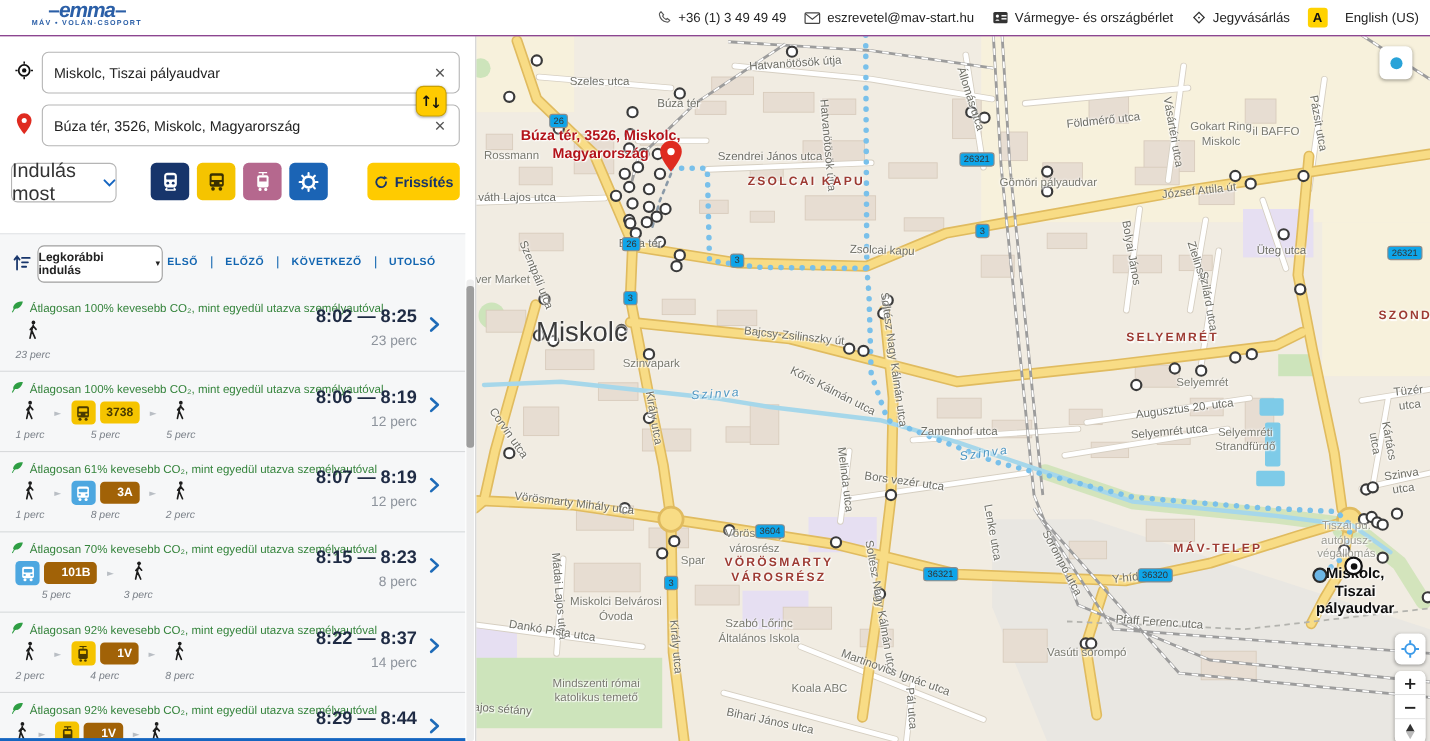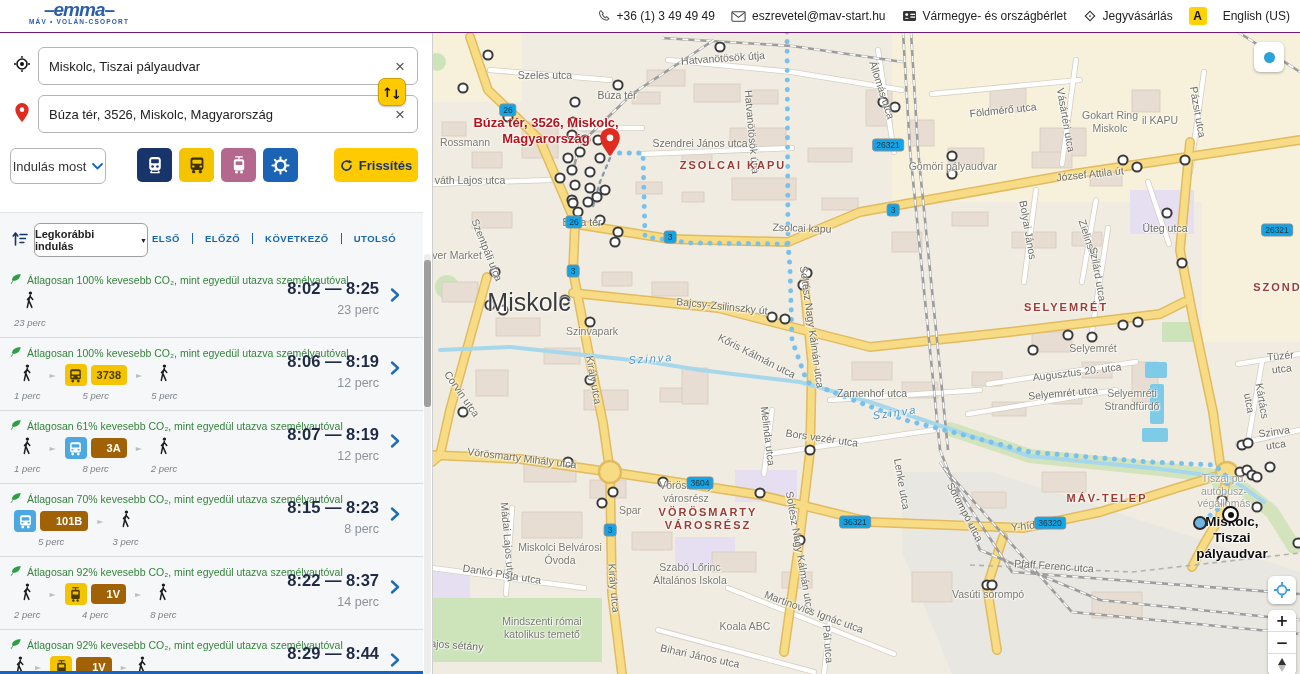--- a/index.html
+++ b/index.html
@@ -34,21 +34,21 @@
   .clear{color:#555;font-size:17px;line-height:1;cursor:pointer;padding:0 2px;}
   .lead-ic{position:absolute;left:12px;width:20px;text-align:center;}
   .li1{top:24px;} .li2{top:71px;}
   .swap{position:absolute;left:378px;top:46px;width:28px;height:28px;background:#ffcb00;
     border:1px solid #caa100;border-radius:7px;cursor:pointer;display:flex;align-items:center;justify-content:center;
     font-weight:bold;color:#111;z-index:5;box-shadow:0 1px 2px rgba(0,0,0,.25);padding:0;}
   .swap .ar{font-size:13px;line-height:1;font-family:"DejaVu Sans",sans-serif;}
   .swap .dn{margin-top:5px;margin-left:-2px;}
   .controls{position:absolute;left:0;top:115px;width:432px;height:40px;}
   .dep-dd{position:absolute;left:10px;top:1px;width:94px;height:34px;border:1px solid #b5b5b5;border-radius:6px;
-    display:flex;align-items:center;justify-content:center;gap:6px;font-size:13px;color:#333;cursor:pointer;background:#fff;}
+    display:flex;align-items:center;justify-content:center;gap:6px;font-size:18px;color:#333;cursor:pointer;background:#fff;}
   .mode{position:absolute;top:1px;width:35px;height:34px;border:none;border-radius:5px;cursor:pointer;
     display:flex;align-items:center;justify-content:center;padding:0;}
   .m-train{left:137px;background:#17356b;}
   .m-bus{left:179px;background:#f5c400;}
   .m-tram{left:221px;background:#b5688e;}
   .m-gear{left:263px;background:#1b64b5;}
   .refresh{position:absolute;left:334px;top:1px;width:84px;height:34px;background:#ffcb00;border:none;border-radius:5px;
     display:flex;align-items:center;justify-content:center;gap:6px;font-weight:bold;font-size:13px;color:#17356b;cursor:pointer;}
   .results{position:absolute;left:0;top:180px;width:423px;height:462px;background:#f6f7f8;border-top:1px solid #e2e4e6;overflow:hidden;}
   .res-head{position:relative;height:52px;}
@@ -841,21 +841,21 @@
         <div class="ml poi" style="left: 258px; top: 542px; transform: translate(-50%, -50%) rotate(0deg);">Szabó Lőrinc
 Általános Iskola</div>
         <div class="ml poi" style="left: 313px; top: 594px; transform: translate(-50%, -50%) rotate(0deg);">Koala ABC</div>
         <div class="ml street" style="left: 268px; top: 624px; transform: translate(-50%, -50%) rotate(12deg);">Bihari János utca</div>
         <div class="ml street" style="left: 382px; top: 580px; transform: translate(-50%, -50%) rotate(20deg);">Martinovics Ignác utca</div>
         <div class="ml street" style="left: 396px; top: 612px; transform: translate(-50%, -50%) rotate(85deg);">Pál utca</div>
         <div class="ml street" style="left: 571px; top: 78px; transform: translate(-50%, -50%) rotate(-6deg);">Földmérő utca</div>
         <div class="ml street" style="left: 634px; top: 88px; transform: translate(-50%, -50%) rotate(80deg);">Vásártéri utca</div>
         <div class="ml poi" style="left: 678px; top: 90px; transform: translate(-50%, -50%) rotate(0deg);">Gokart Ring
 Miskolc</div>
-        <div class="ml poi" style="left: 728px; top: 88px; transform: translate(-50%, -50%) rotate(0deg);">il KAPU</div>
+        <div class="ml poi" style="left: 728px; top: 88px; transform: translate(-50%, -50%) rotate(0deg);">il BAFFO</div>
         <div class="ml street" style="left: 766px; top: 80px; transform: translate(-50%, -50%) rotate(80deg);">Pázsit utca</div>
         <div class="ml street" style="left: 450px; top: 58px; transform: translate(-50%, -50%) rotate(72deg);">Állomás utca</div>
         <div class="ml poi" style="left: 521px; top: 134px; transform: translate(-50%, -50%) rotate(0deg);">Gömöri pályaudvar</div>
         <div class="ml street" style="left: 658px; top: 142px; transform: translate(-50%, -50%) rotate(-6deg);">József Attila út</div>
         <div class="ml street" style="left: 596px; top: 198px; transform: translate(-50%, -50%) rotate(80deg);">Bolyai János</div>
         <div class="ml street" style="left: 656px; top: 206px; transform: translate(-50%, -50%) rotate(72deg);">Zielinski</div>
         <div class="ml street" style="left: 733px; top: 196px; transform: translate(-50%, -50%) rotate(0deg);">Üteg utca</div>
         <div class="ml district" style="left: 848px; top: 256px; transform: translate(-50%, -50%) rotate(0deg);">SZONDI</div>
         <div class="ml district" style="left: 634px; top: 276px; transform: translate(-50%, -50%) rotate(0deg);">SELYEMRÉT</div>
         <div class="ml street" style="left: 666px; top: 242px; transform: translate(-50%, -50%) rotate(80deg);">Szilárd utca</div>

